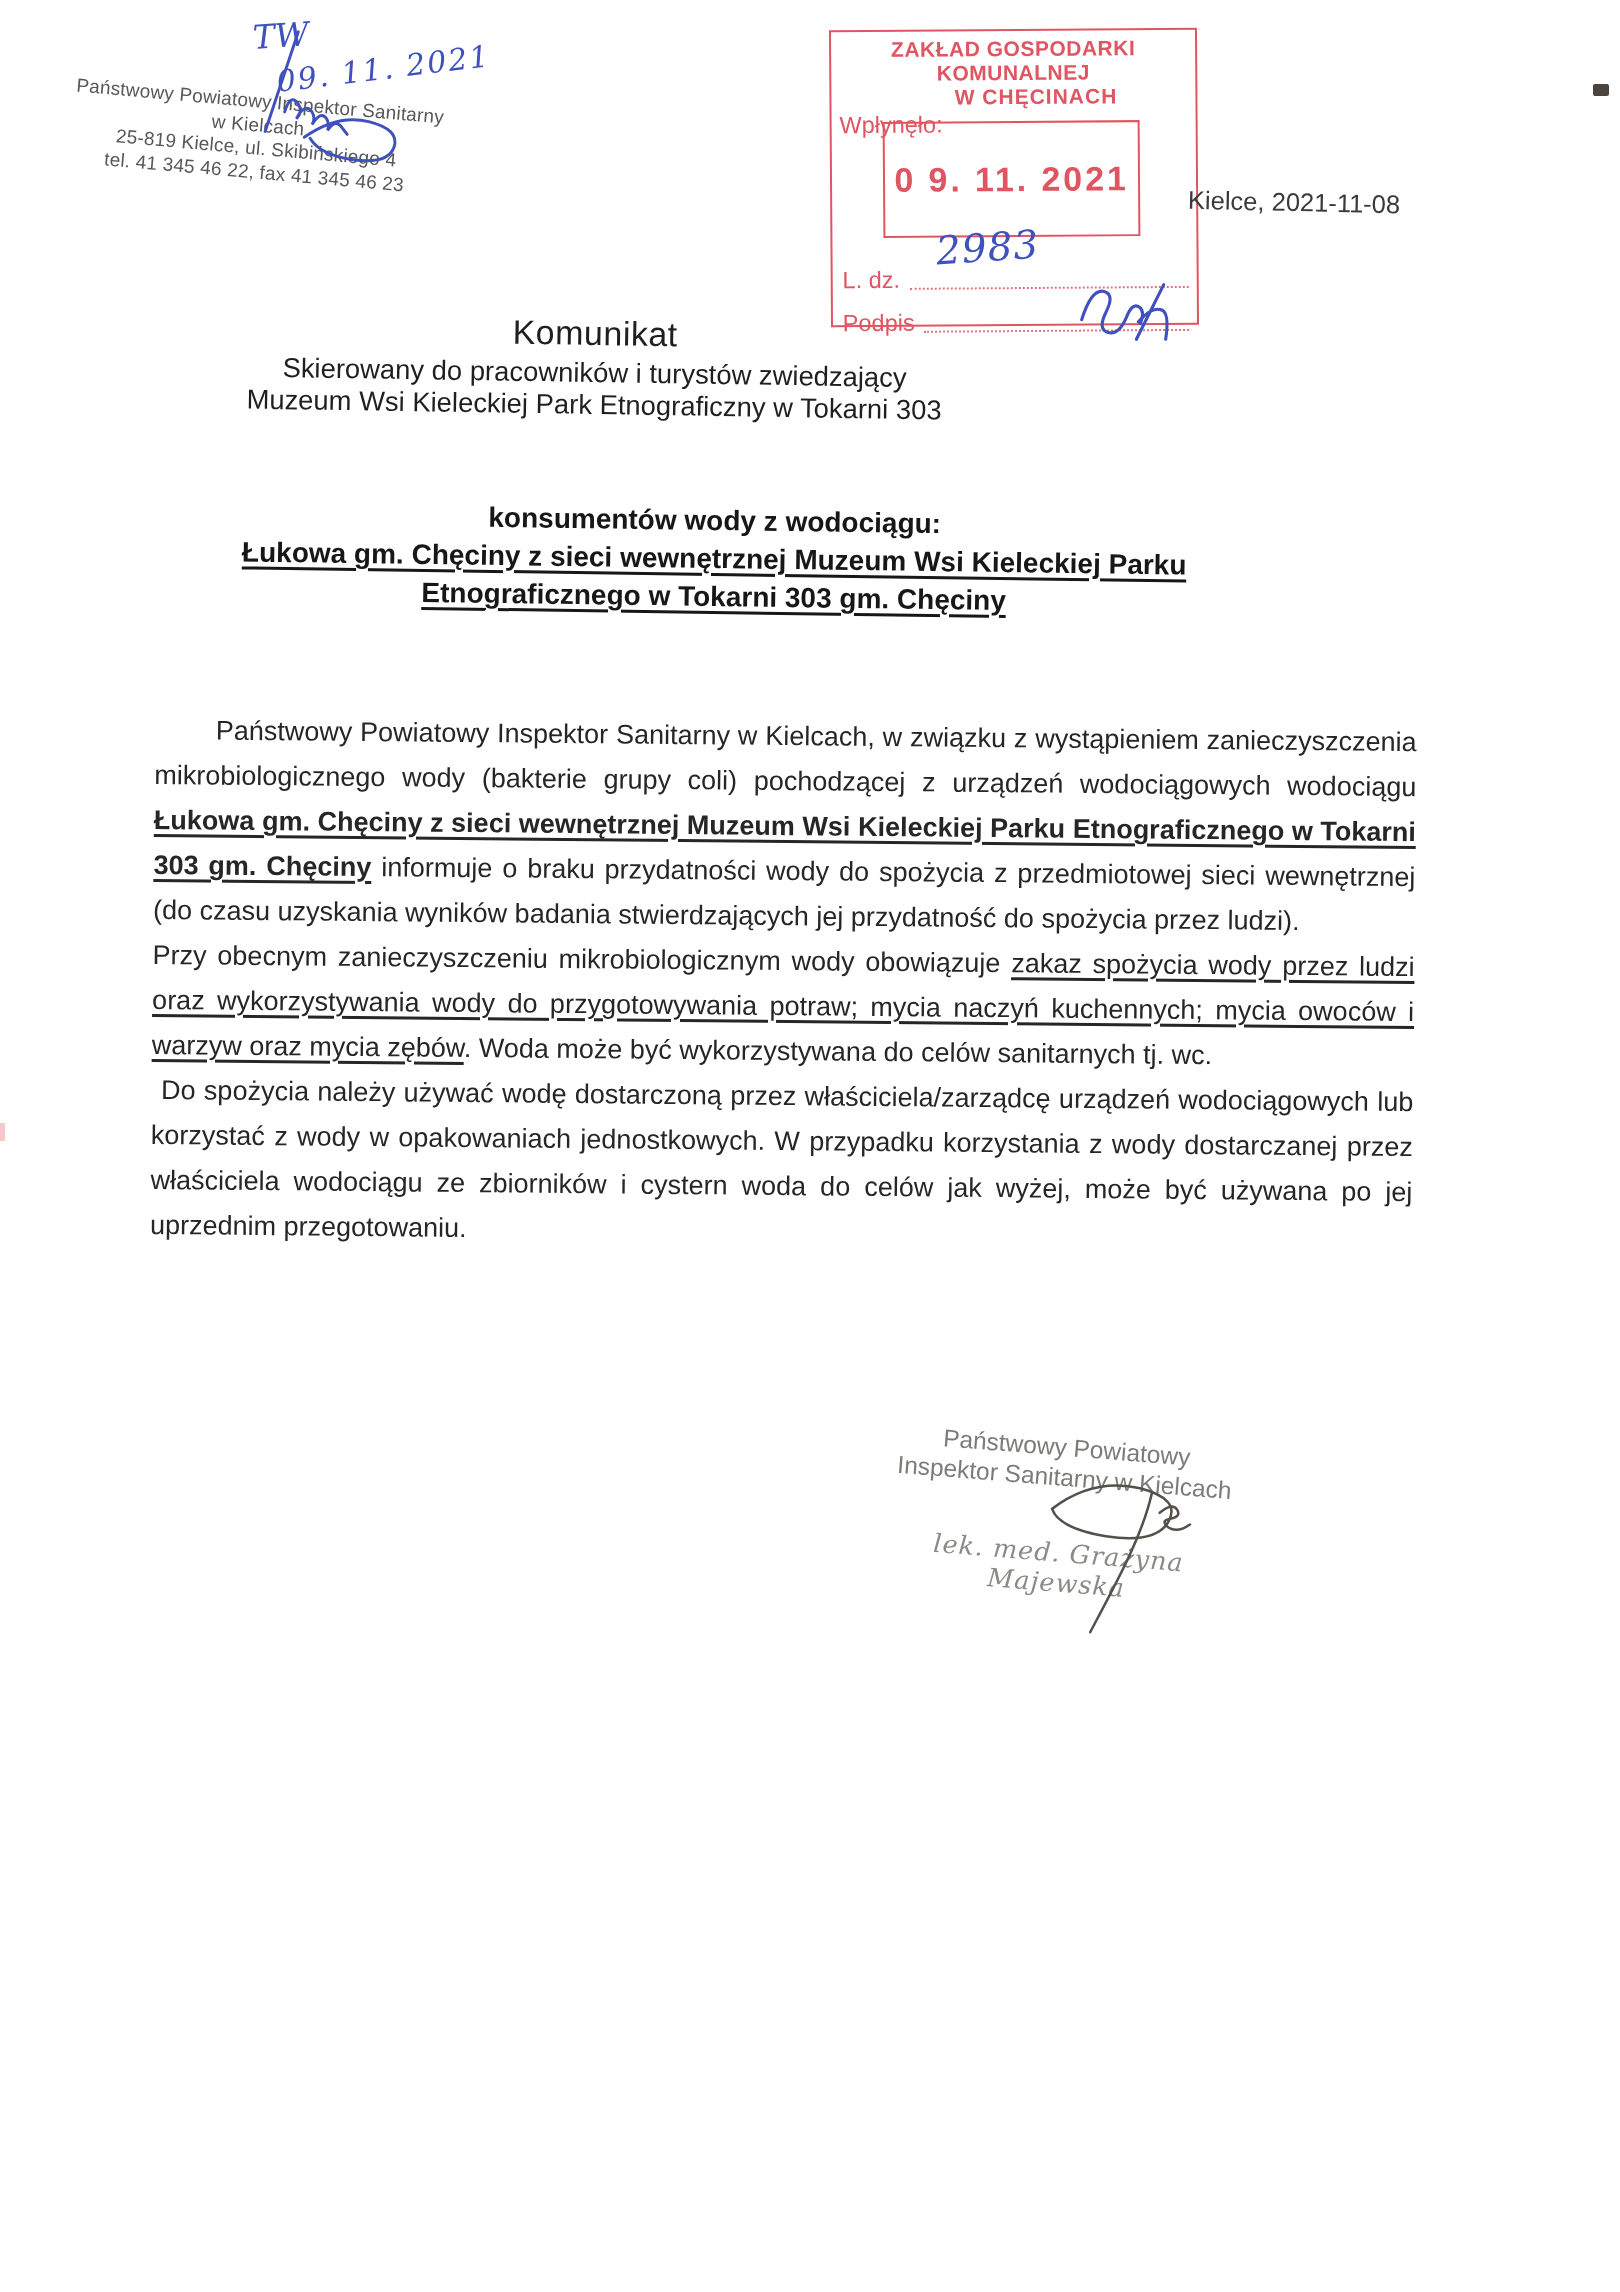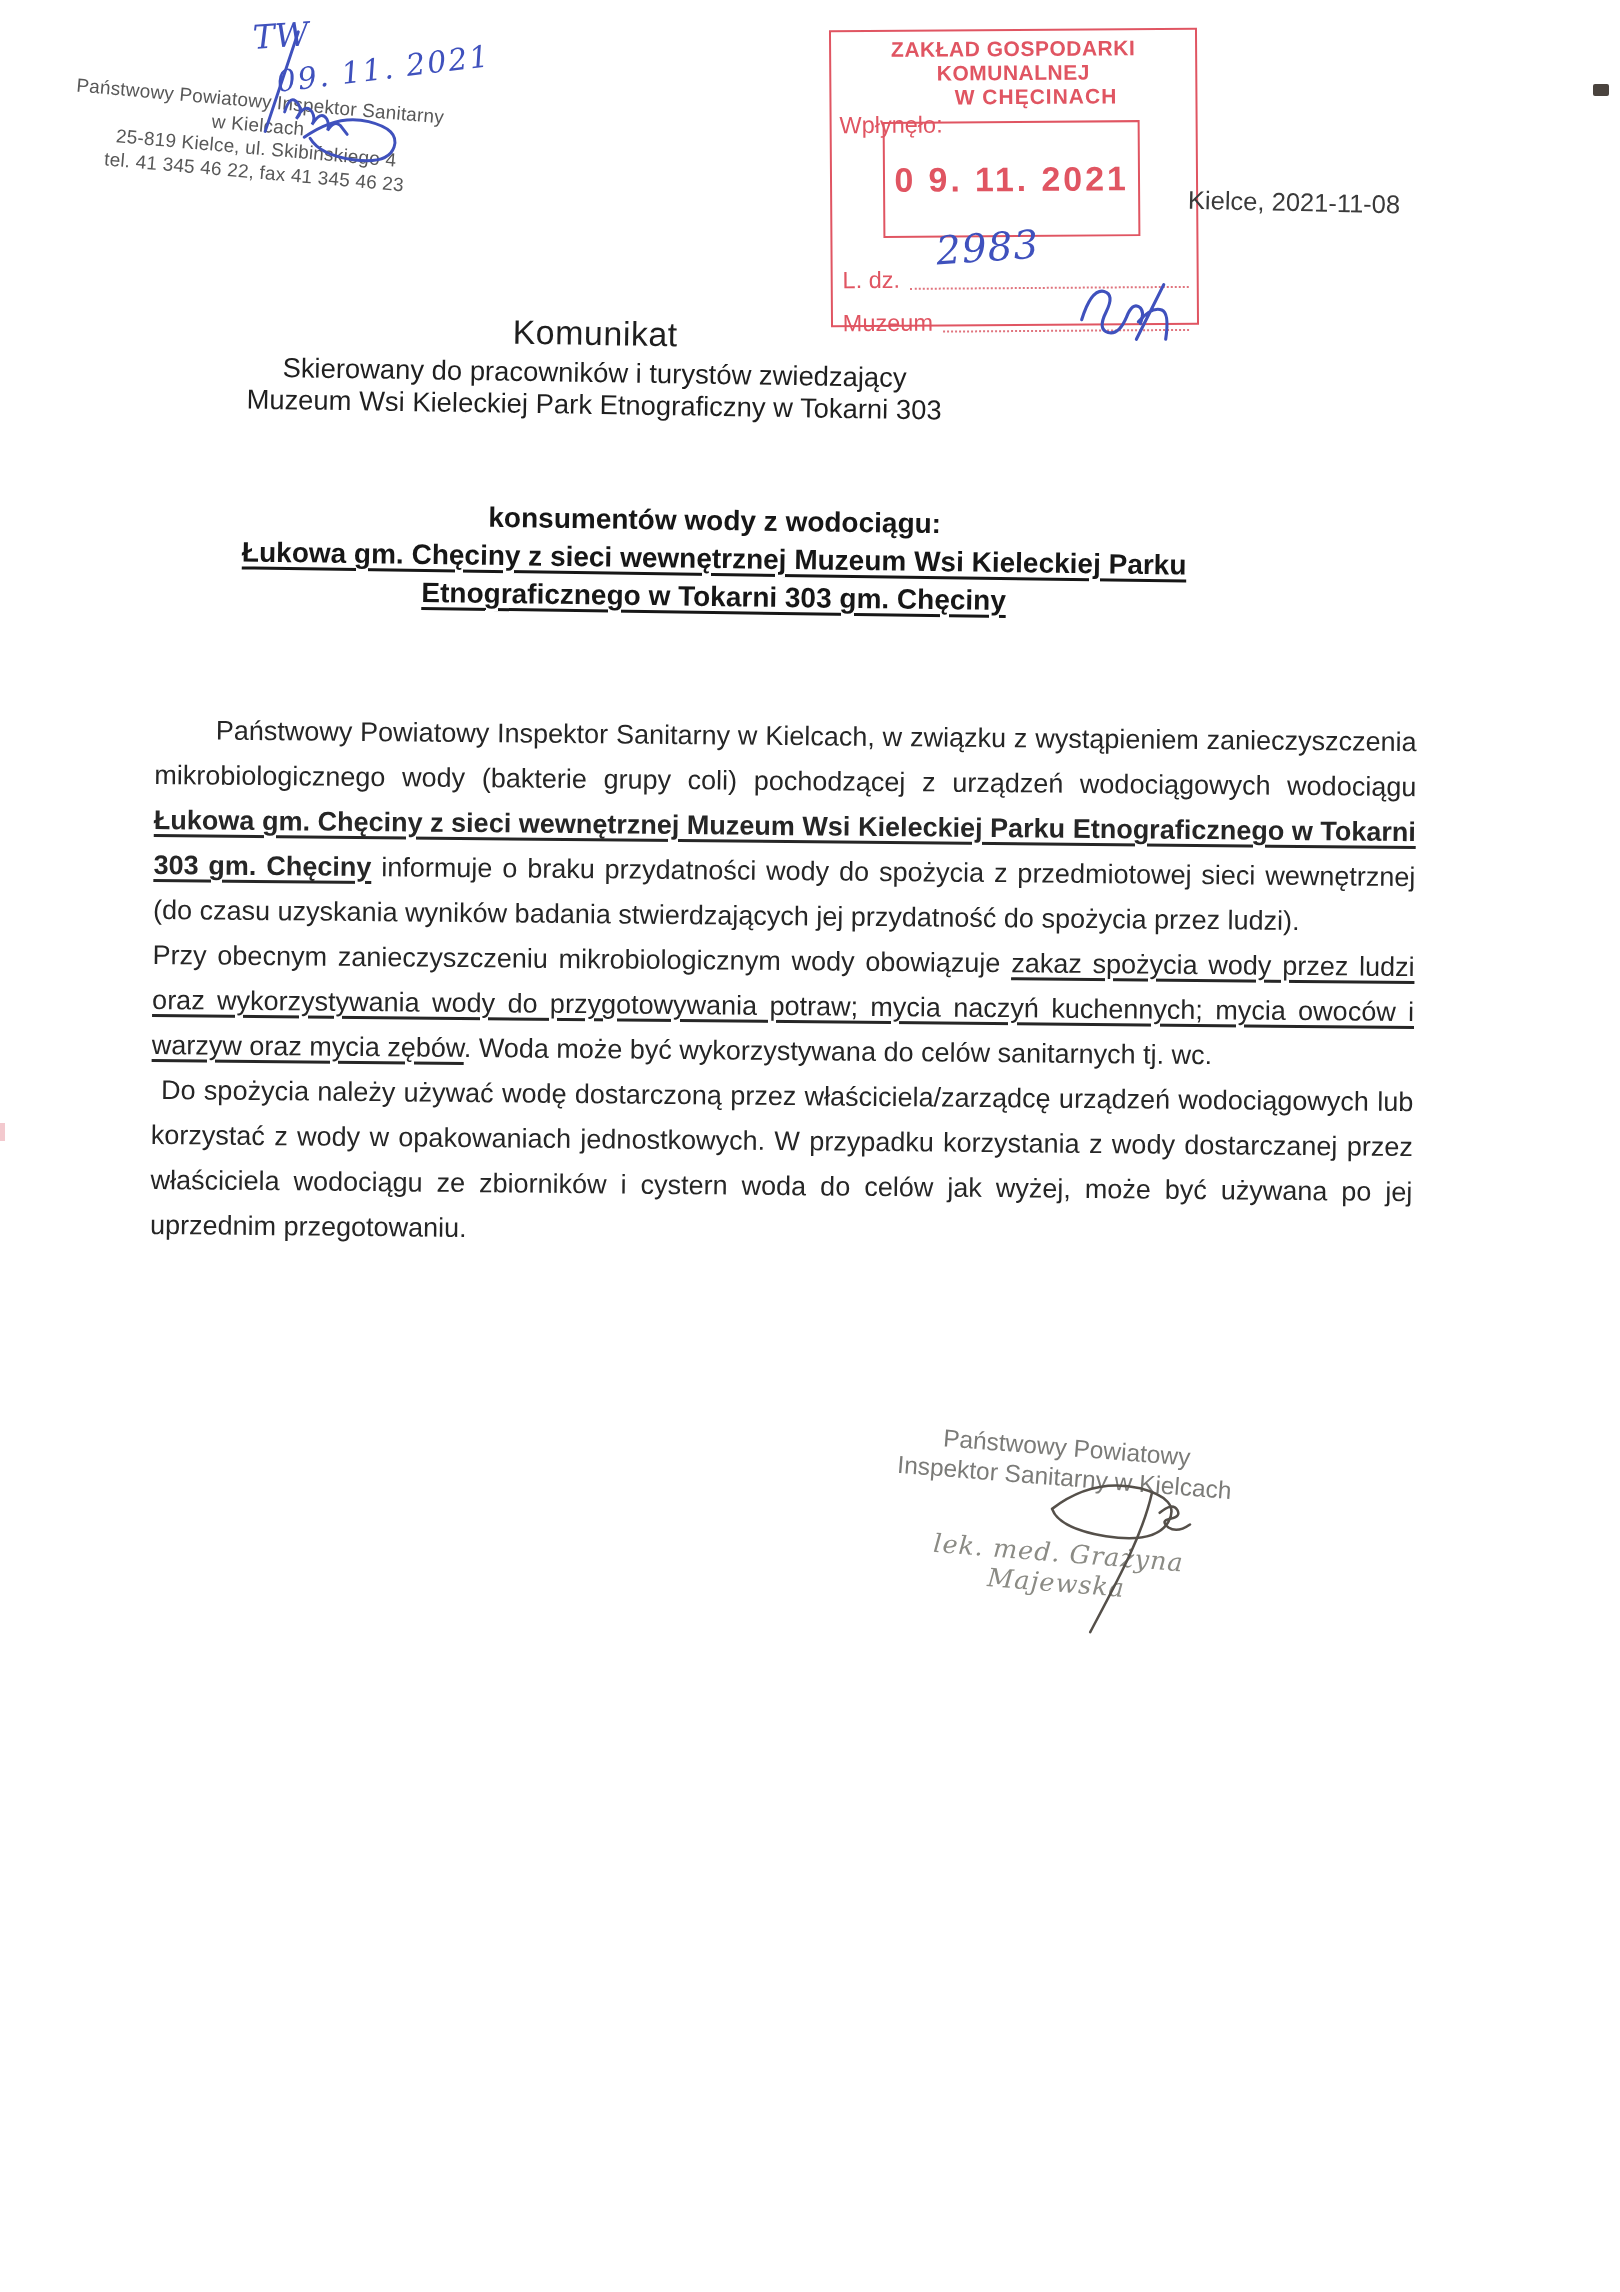--- a/index.html
+++ b/index.html
@@ -103,21 +103,21 @@
   <div class="abs rstamp">
     <div class="org1">ZAKŁAD GOSPODARKI KOMUNALNEJ</div>
     <div class="org2">W CHĘCINACH</div>
     <div class="recv">Wpłynęło:</div>
     <div class="datebox">0 9. 11. 2021</div>
     <div class="stamp-row row-ldz">
       <span>L. dz.</span>
       <span class="leader"></span>
     </div>
     <div class="stamp-row row-podpis">
-      <span>Muzeum</span>
+      <span>Podpis</span>
       <span class="leader"></span>
     </div>
   </div>
   <div class="abs ink hand hand-ref">2983</div>
   <svg class="abs" style="left:1068px;top:263px;width:127px;height:93px;" viewBox="0 0 130 95">
     <g fill="none" stroke="#3f51bd" stroke-width="3.2" stroke-linecap="round">
       <path d="M14,58 q 10,-32 23,-29 q 11,3 2,21 q -9,18 2,21 q 11,3 19,-16 q 6,-15 13,-10 q 6,4 1,17"></path>
       <path d="M98,22 L70,78 M72,60 q 14,-16 24,-12 q 8,3 4,30"></path>
     </g>
   </svg>

